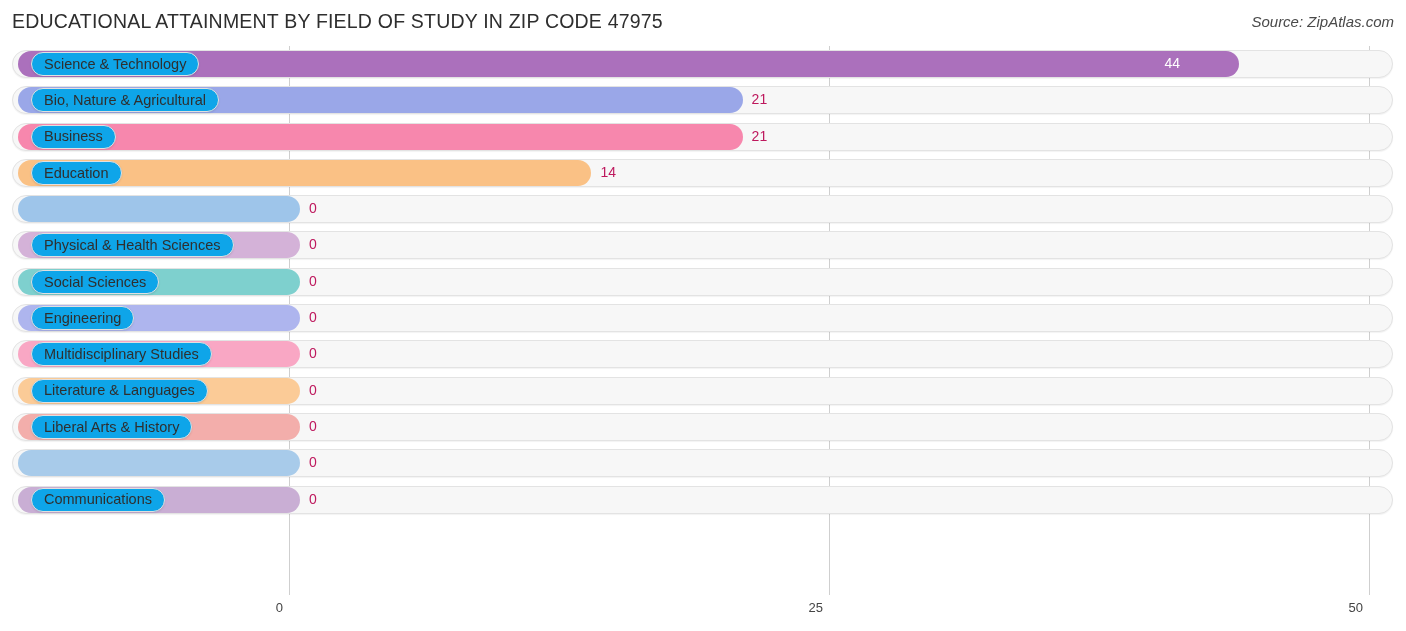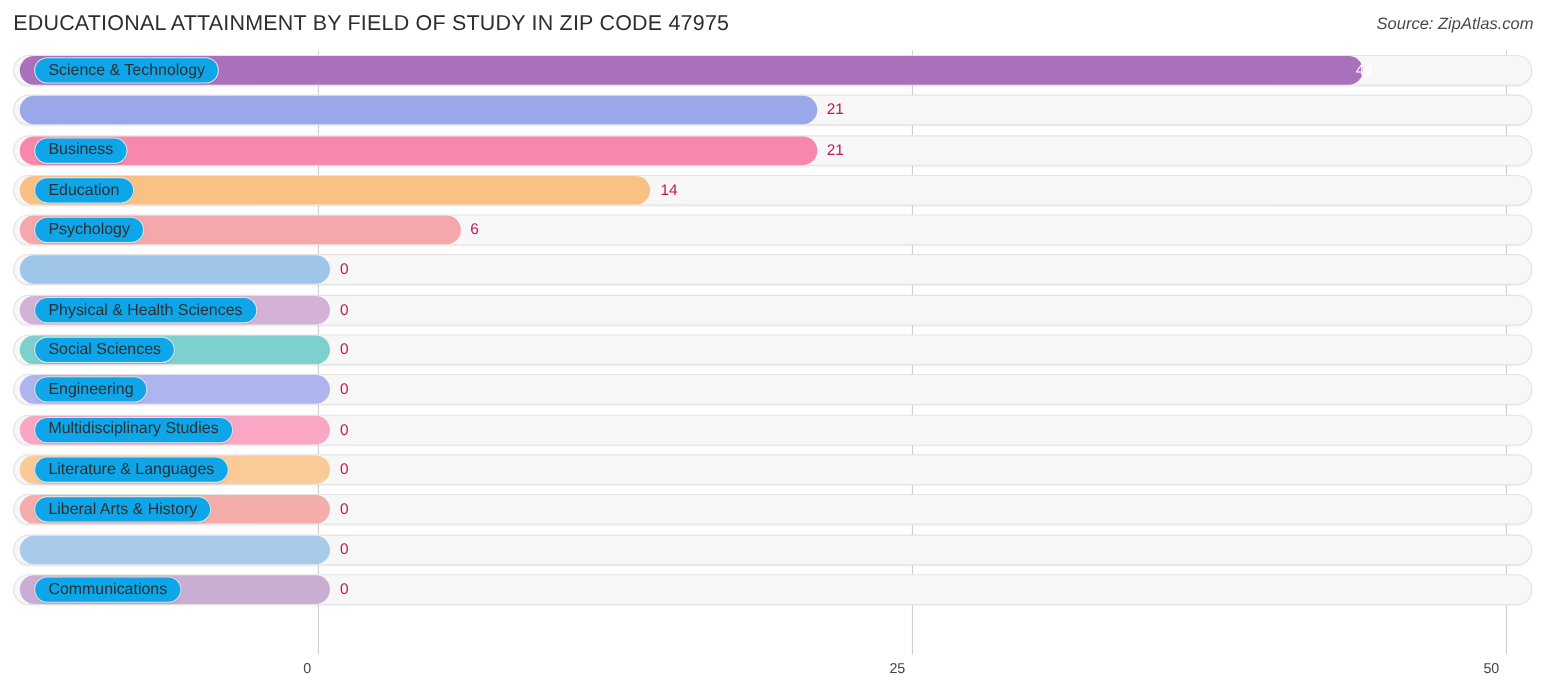--- a/index.html
+++ b/index.html
@@ -160,50 +160,45 @@
   <div class="gridline g0"></div>
   <div class="gridline g25"></div>
   <div class="gridline g50"></div>
   <div class="rows" id="rows">
       <div class="row">
         <div class="track"></div>
         <div class="bar" style="width: 1221.4px; background: rgb(171, 112, 188);"></div>
         <div class="label-pill">
           <span>Science &amp; Technology</span>
         </div>
-        <div class="value inside" style="left: 1248px; text-align: center;">44</div>
+        <div class="value inside" style="left: 1180px; text-align: center;">44</div>
       </div>
       <div class="row">
         <div class="track"></div>
         <div class="bar" style="width: 724.6px; background: rgb(154, 167, 232);"></div>
+        <div class="label-pill">
+          <span>Bio, Nature &amp; Agricultural</span>
+        </div>
         <div class="value outside" style="left: 751.6px;">21</div>
       </div>
       <div class="row">
         <div class="track"></div>
         <div class="bar" style="width: 724.6px; background: rgb(247, 135, 173);"></div>
         <div class="label-pill">
           <span>Business</span>
         </div>
         <div class="value outside" style="left: 751.6px;">21</div>
       </div>
       <div class="row">
         <div class="track"></div>
         <div class="bar" style="width: 573.4px; background: rgb(250, 193, 133);"></div>
         <div class="label-pill">
           <span>Education</span>
         </div>
         <div class="value outside" style="left: 600.4px;">14</div>
-      </div>
-      <div class="row">
-        <div class="track"></div>
-        <div class="bar" style="width: 400.6px; background: rgb(245, 168, 171);"></div>
-        <div class="label-pill">
-          <span>Psychology</span>
-        </div>
-        <div class="value outside" style="left: 427.6px;">6</div>
       </div>
       <div class="row">
         <div class="track"></div>
         <div class="bar" style="width: 282px; background: rgb(158, 197, 234);"></div>
         <div class="value outside" style="left: 309px;">0</div>
       </div>
       <div class="row">
         <div class="track"></div>
         <div class="bar" style="width: 282px; background: rgb(212, 178, 216);"></div>
         <div class="label-pill">

